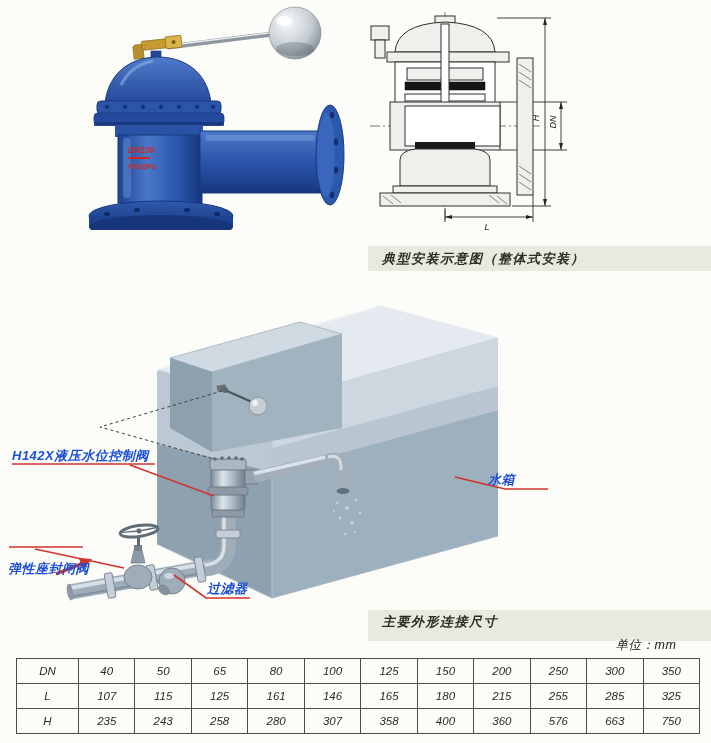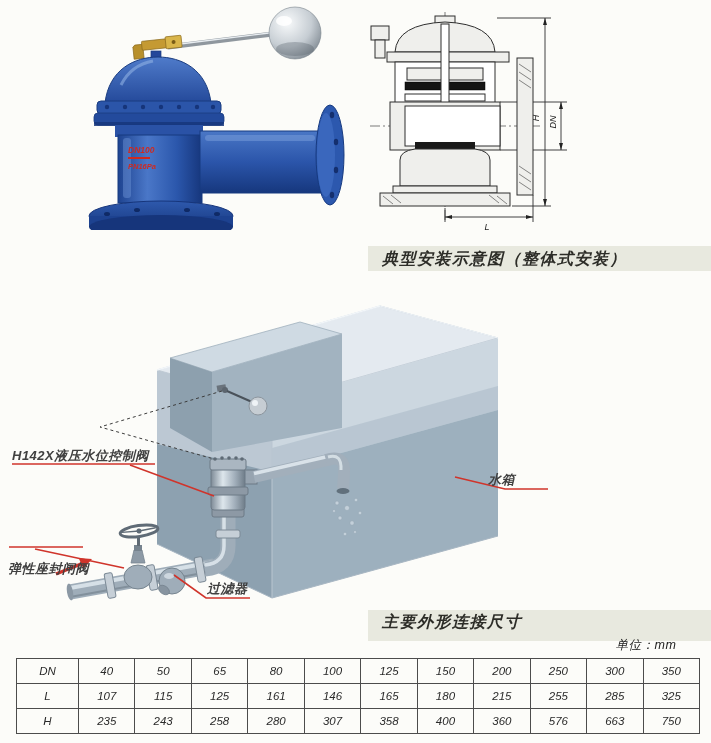--- a/index.html
+++ b/index.html
@@ -8,25 +8,25 @@
   }
   html,body{margin:0;padding:0;background:#ffffff;}
   .page{
     position:relative;width:711px;height:743px;background:#fcfcf9;overflow:hidden;
     font-family:"Liberation Sans","DejaVu Sans",sans-serif;
     font-style:italic;
   }
   .abs{position:absolute;}
   .bar{
     position:absolute;left:368px;width:343px;height:25px;background:var(--barbg);
-    color:#2d2d28;font-size:16px;font-weight:700;line-height:25px;
+    color:#2d2d28;font-size:13px;font-weight:700;line-height:25px;
     padding-left:14px;box-sizing:border-box;letter-spacing:1.5px;
   }
   .dlabel{
-    position:absolute;font-size:13px;font-weight:600;color:#404040;
+    position:absolute;font-size:13px;font-weight:600;color:#1d4ed8;
     white-space:nowrap;letter-spacing:0.5px;
   }
   .unit{
     position:absolute;left:600px;top:637px;width:92px;text-align:center;
     font-size:12.5px;color:#222;letter-spacing:0.5px;
   }
   table.dims{
     position:absolute;left:16px;top:658px;width:684px;border-collapse:collapse;
     table-layout:fixed;font-size:11.5px;color:#2a2a2a;
   }

